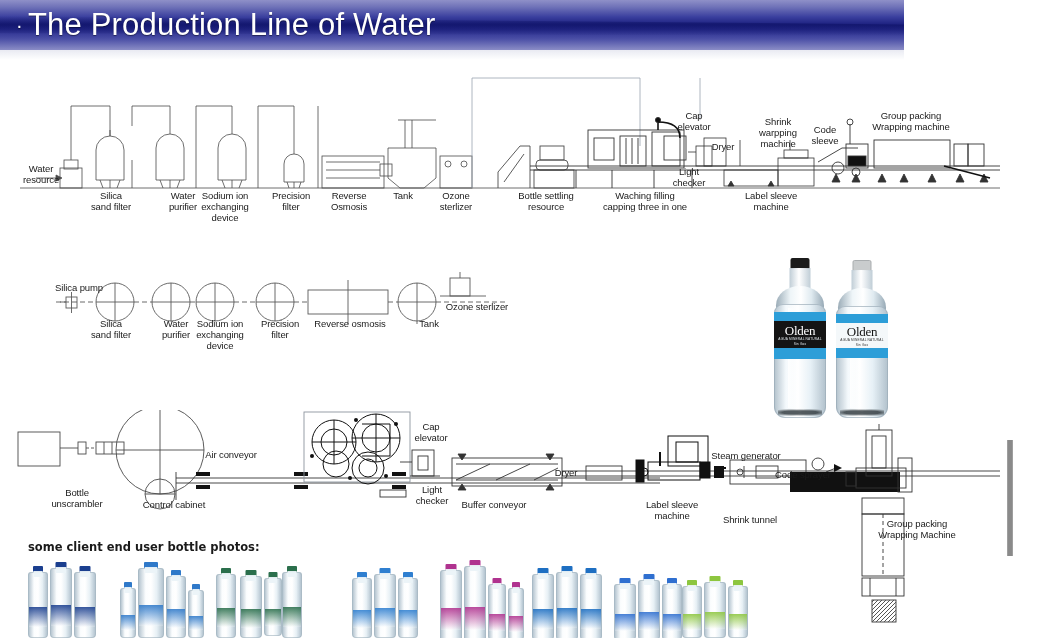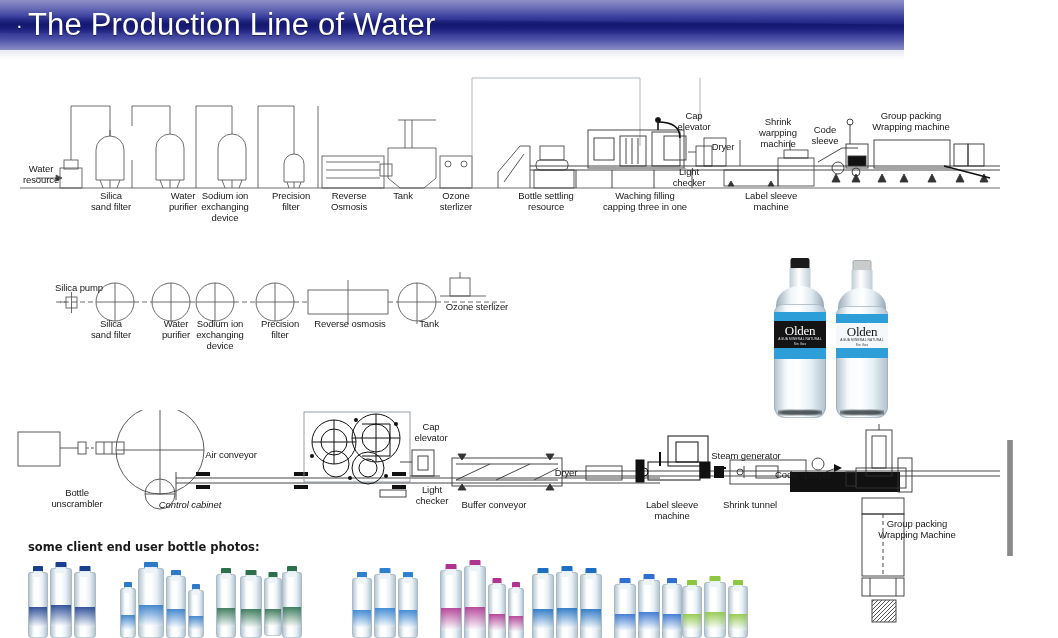--- a/index.html
+++ b/index.html
@@ -465,32 +465,32 @@
         </g>
       <defs>
         <pattern id="hatch" width="4" height="4" patternUnits="userSpaceOnUse">
           <path d="M0 4 L4 0" stroke="#555" stroke-width="1"></path>
         </pattern>
       </defs>
     </svg>
     <div id="d3-labels">
         <div class="lbl" style="left: 44px; top: 77px; width: 66px;">Bottle
 unscrambler</div>
-        <div class="lbl" style="left: 150px; top: 89px; width: 80px; font-style: italic;">Control cabinet</div>
+        <div class="lbl" style="left: 134px; top: 89px; width: 80px;">Control cabinet</div>
         <div class="lbl" style="left: 196px; top: 39px; width: 70px;">Air conveyor</div>
         <div class="lbl" style="left: 406px; top: 11px; width: 50px;">Cap
 elevator</div>
         <div class="lbl" style="left: 408px; top: 74px; width: 48px;">Light
 checker</div>
         <div class="lbl" style="left: 452px; top: 89px; width: 84px;">Buffer conveyor</div>
         <div class="lbl" style="left: 548px; top: 57px; width: 36px;">Dryer</div>
         <div class="lbl" style="left: 636px; top: 89px; width: 72px;">Label sleeve
 machine</div>
         <div class="lbl" style="left: 700px; top: 40px; width: 92px;">Steam generator</div>
-        <div class="lbl" style="left: 714px; top: 89px; width: 72px;">Shrink tunnel</div>
+        <div class="lbl" style="left: 714px; top: 104px; width: 72px;">Shrink tunnel</div>
         <div class="lbl" style="left: 766px; top: 59px; width: 74px;">Code sprayer</div>
         <div class="lbl" style="left: 866px; top: 108px; width: 102px;">Group packing
 Wrapping Machine</div>
       </div>
   </div>
 
   <div style="position:absolute;left:678px;top:246px;width:210px;height:180px;">
 
 
     <div class="bottle" style="left:96px;top:12px;width:52px;height:160px;">

